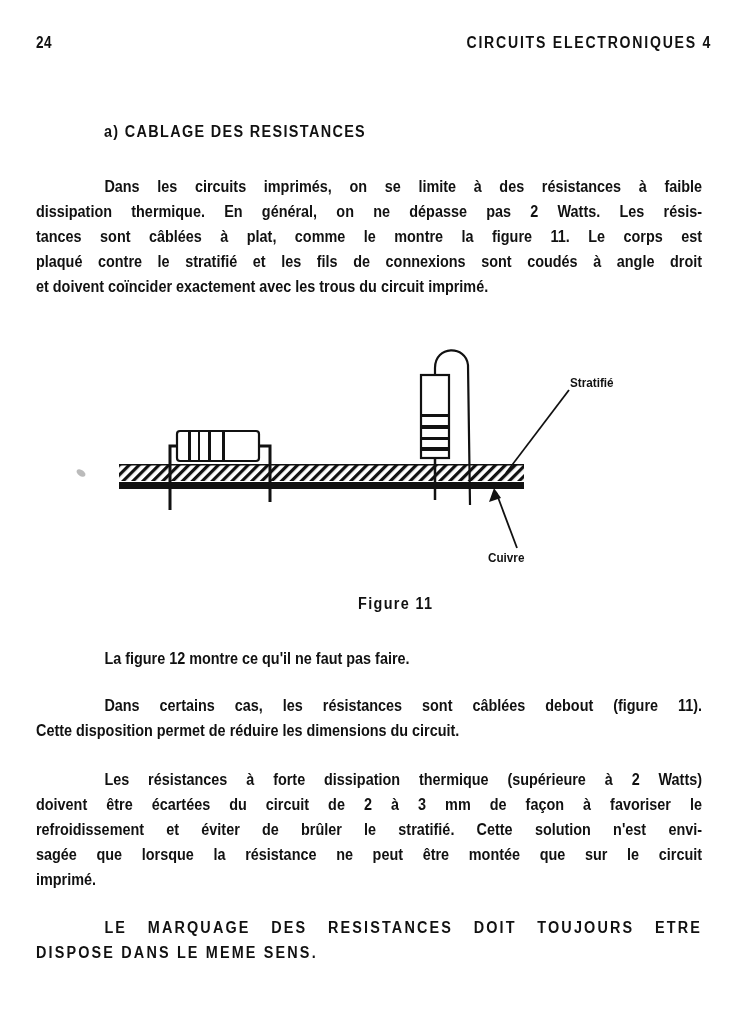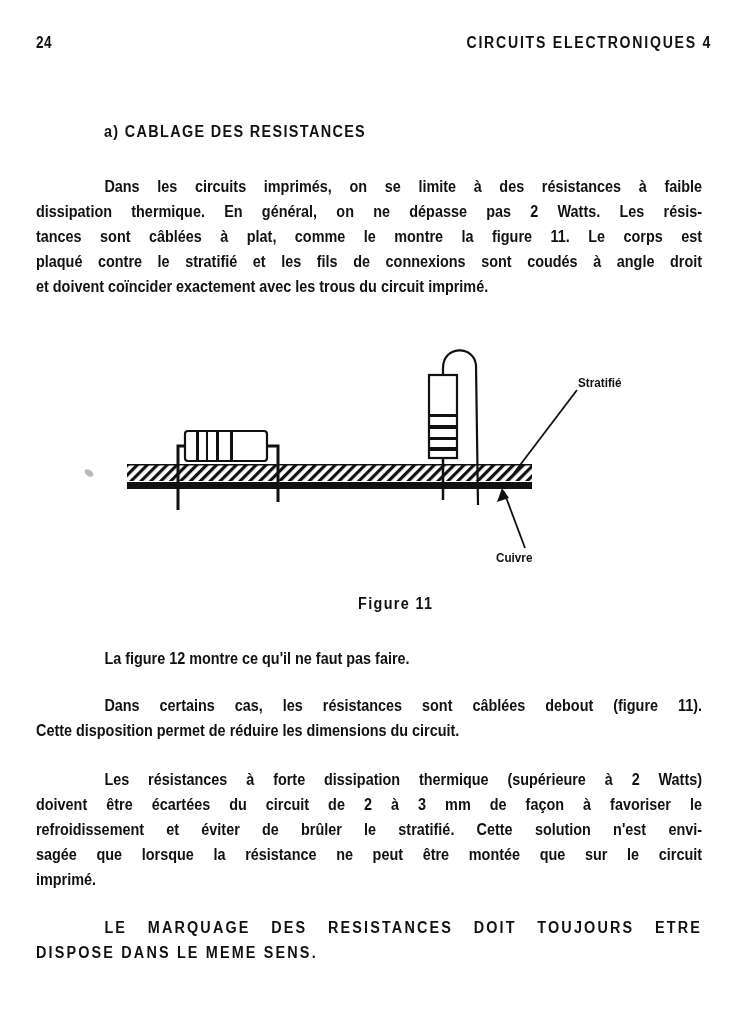--- a/index.html
+++ b/index.html
@@ -79,21 +79,21 @@
     #para-4 { top: 767px; }
     #para-5 {
       top: 915px;
       letter-spacing: 2px;
     }
     #para-5 .line {
       letter-spacing: 2.4px;
     }
     .figure {
       position: absolute;
-      left: 72px;
+      left: 64px;
       top: 340px;
       width: 620px;
       height: 240px;
     }
     .figure svg {
       position: absolute;
       left: 0;
       top: 0;
     }
     .fig-label {

